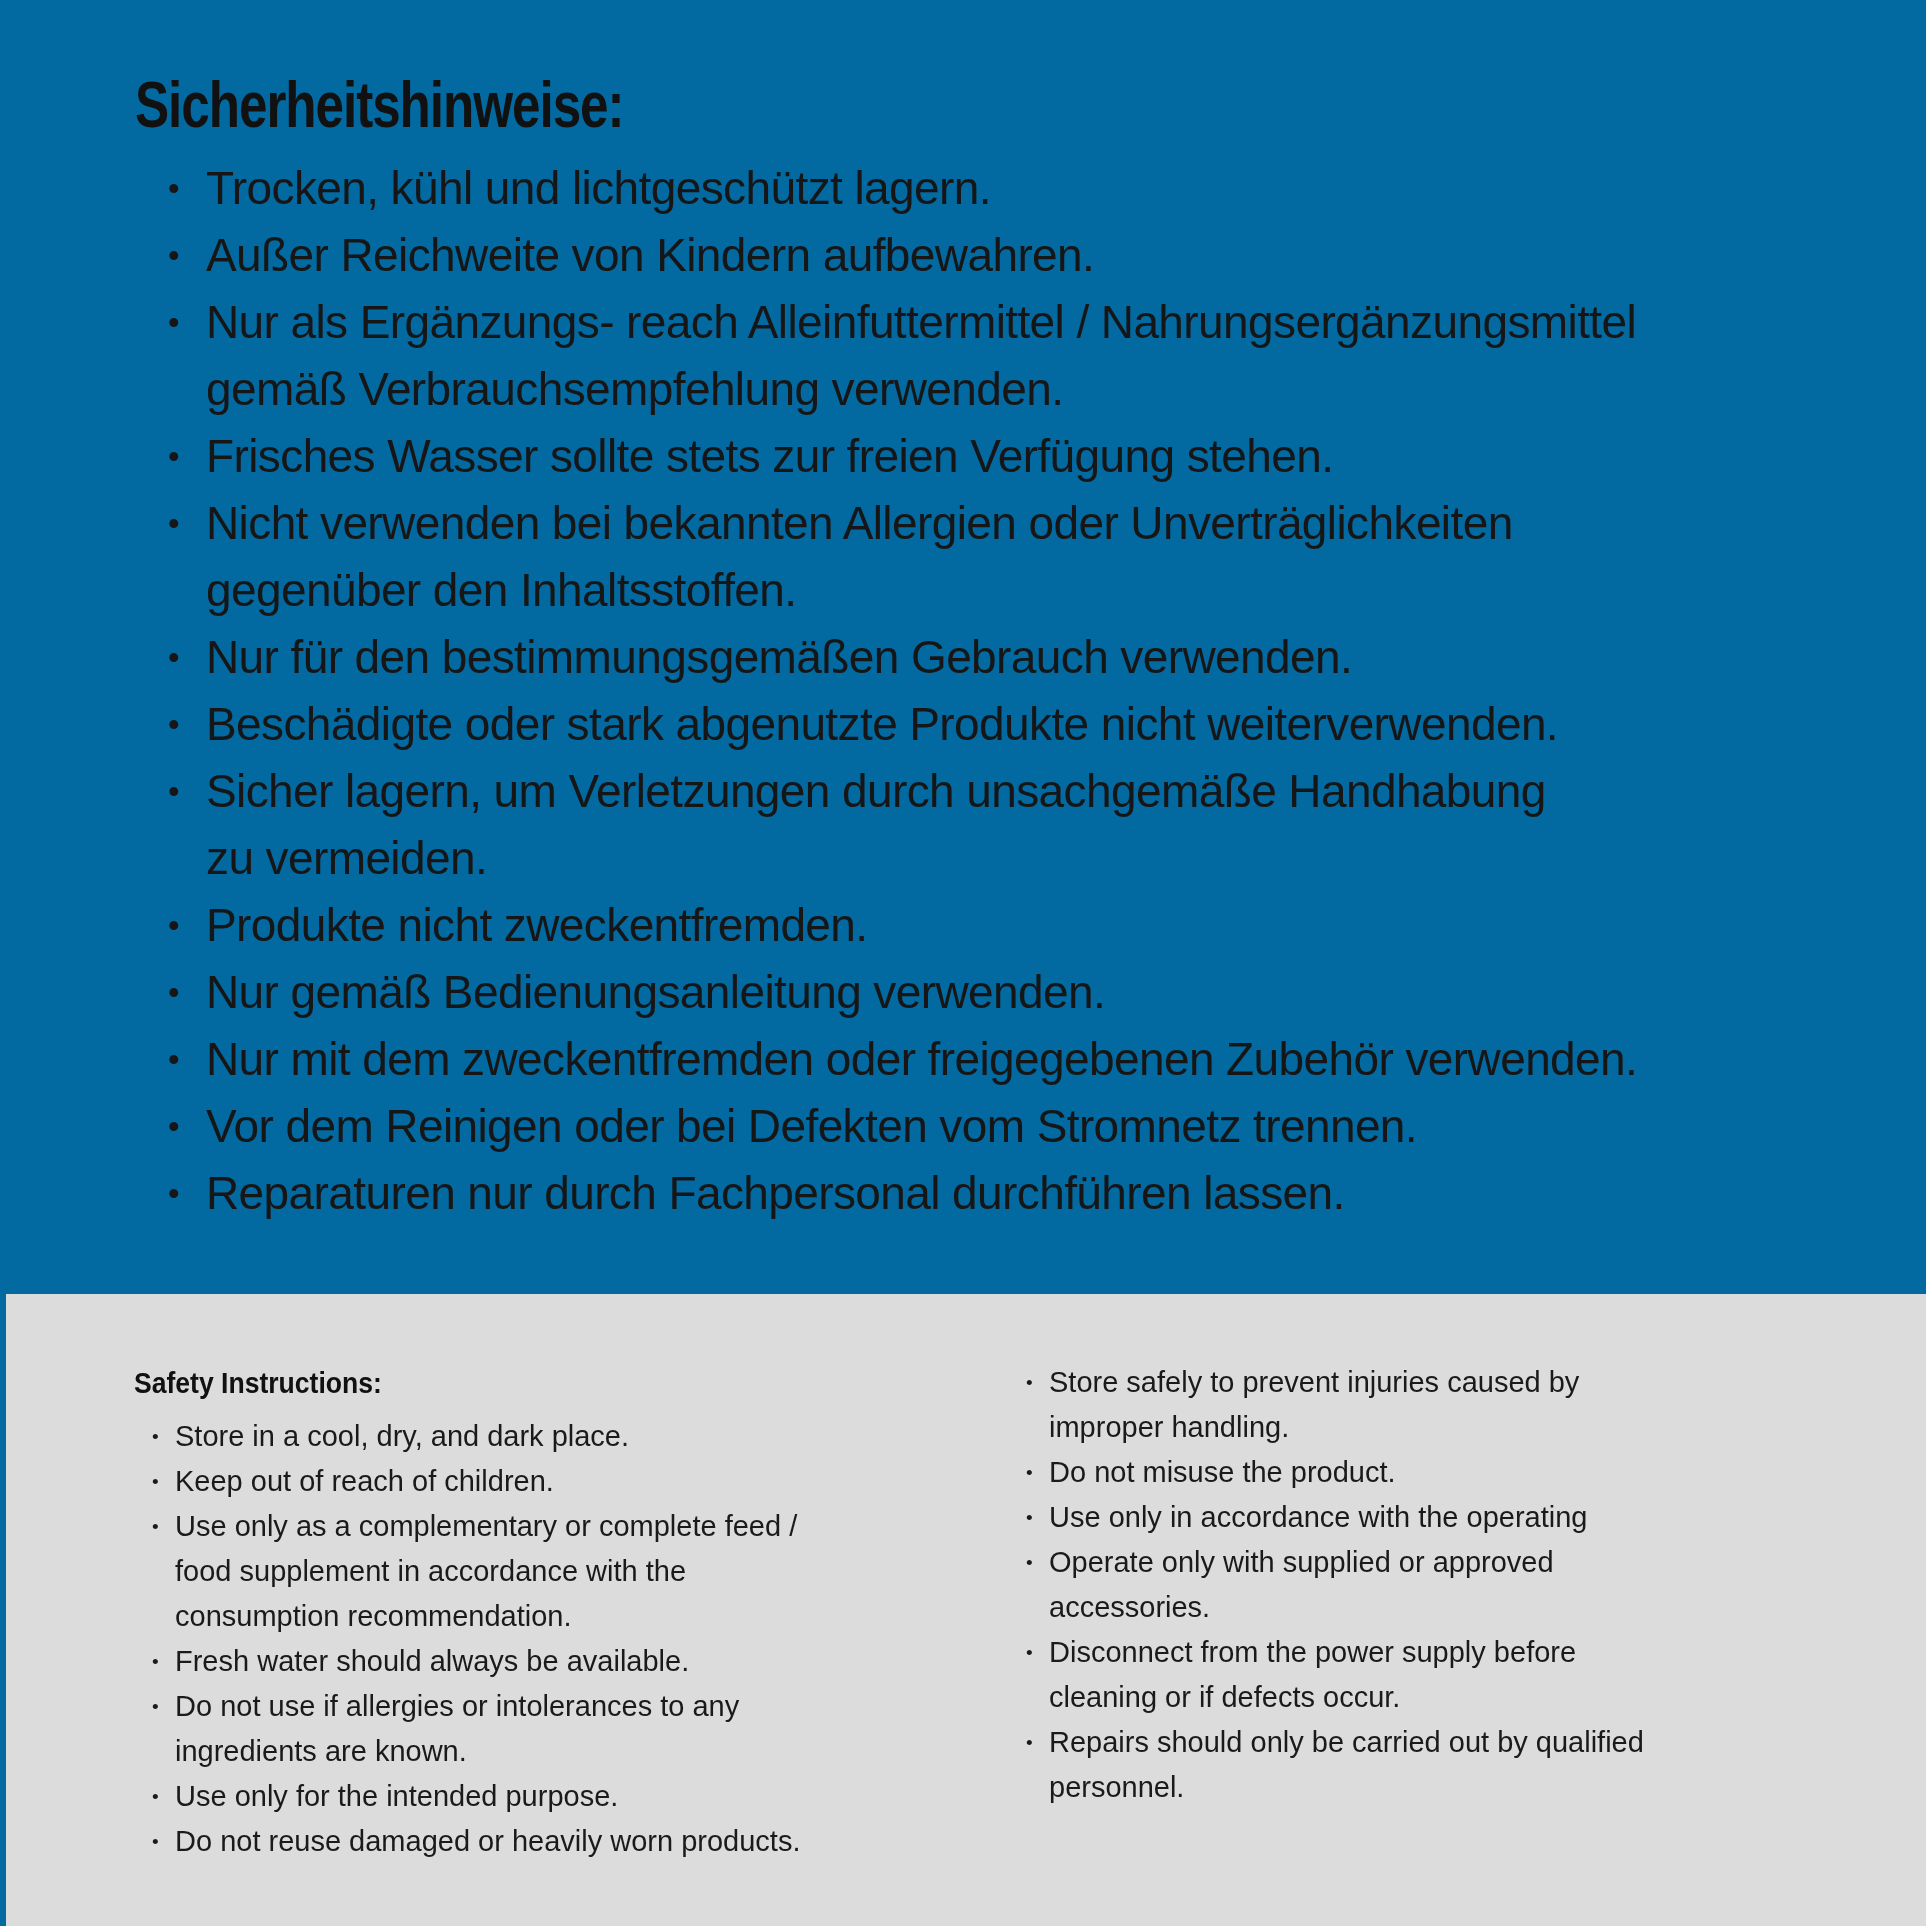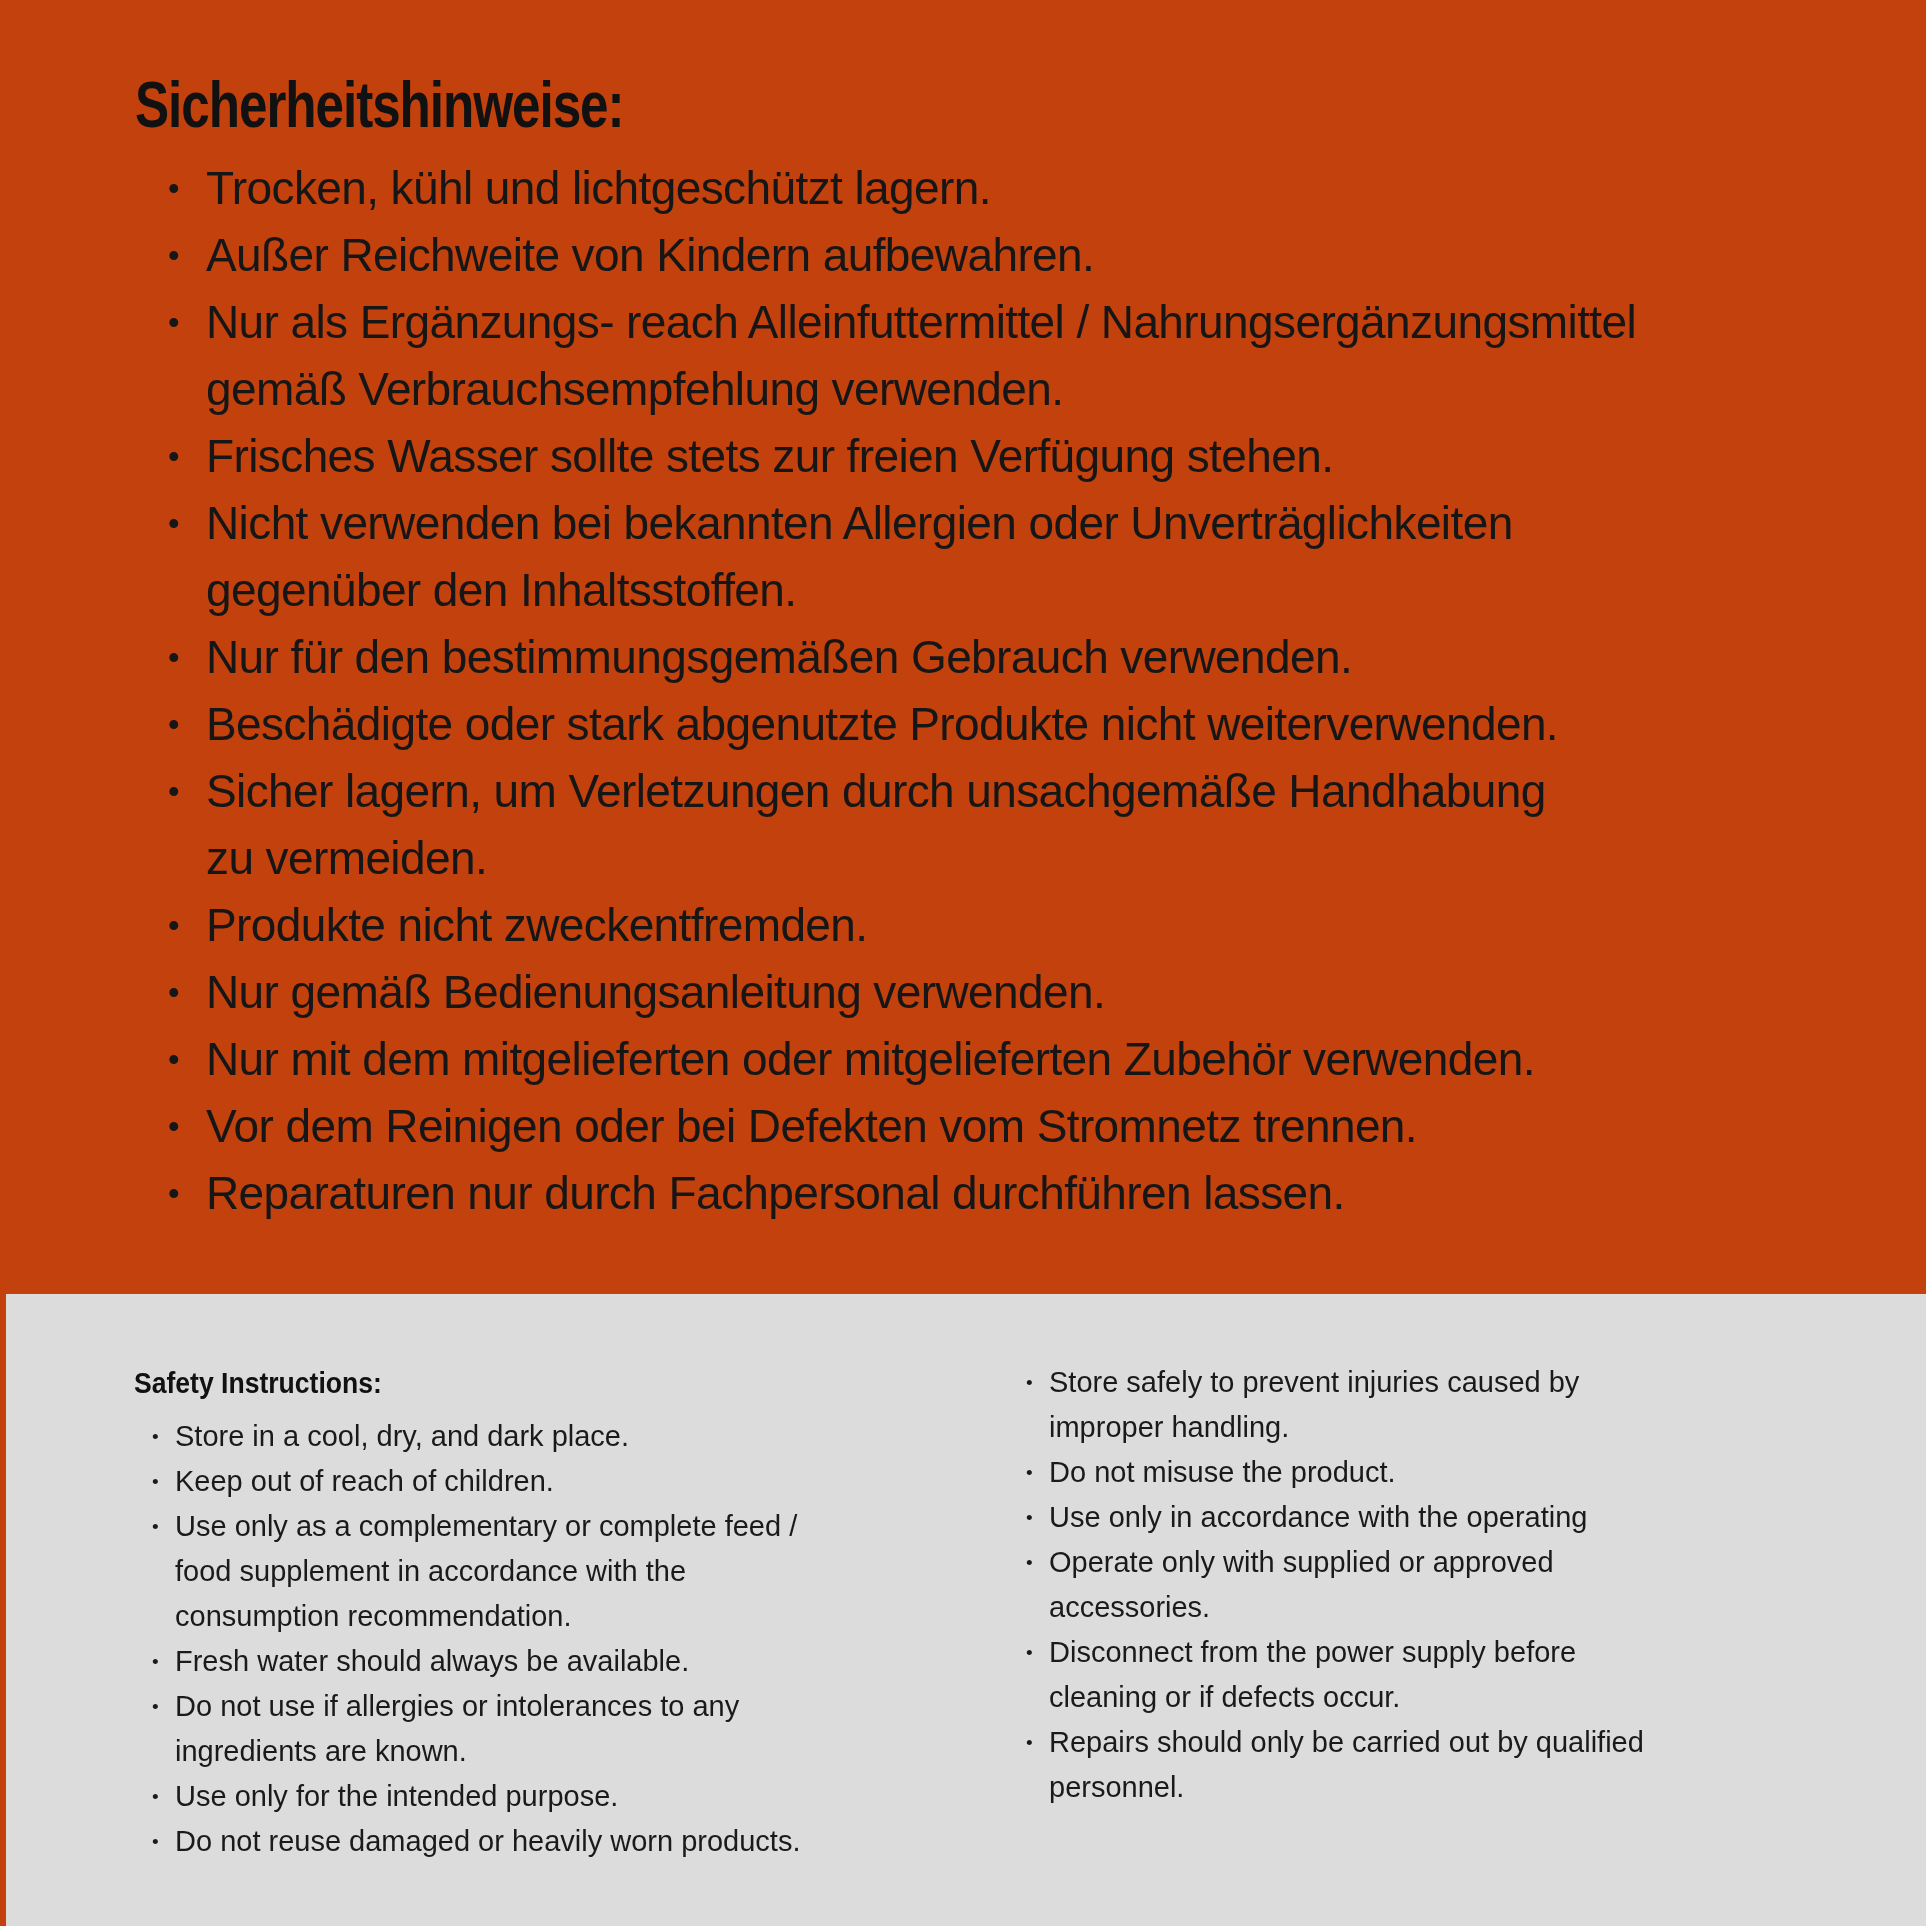--- a/index.html
+++ b/index.html
@@ -2,21 +2,21 @@
 <html style="font-size:10.3px"><head>
 <meta charset="utf-8">
 <style>
   html,body{margin:0;padding:0;}
   body{
     width:1926px;height:1926px;
     background:#ffffff;
     font-family:"Liberation Sans",sans-serif;
     color:#161616;
   }
-  .page{position:relative;width:1926px;height:1926px;overflow:hidden;background:#c2410c;}
+  .page{position:relative;width:1926px;height:1926px;overflow:hidden;background:#0369a1;}
 
   
   .de{position:absolute;left:135px;top:64px;right:64px;}
   .de-title{
     margin:0;
     font-size:64px;font-weight:700;color:#111111;
     letter-spacing:-1.3px;line-height:83px;white-space:nowrap;
     transform:scaleX(0.80);transform-origin:0 0;
   }
   .de ul{
@@ -118,21 +118,21 @@
         </li>
         <li>
           <span class="dot">•</span>
           <div class="txt">
             <span class="line">Nur gemäß Bedienungsanleitung verwenden.</span>
           </div>
         </li>
         <li>
           <span class="dot">•</span>
           <div class="txt">
-            <span class="line">Nur mit dem mitgelieferten oder mitgelieferten Zubehör verwenden.</span>
+            <span class="line">Nur mit dem zweckentfremden oder freigegebenen Zubehör verwenden.</span>
           </div>
         </li>
         <li>
           <span class="dot">•</span>
           <div class="txt">
             <span class="line">Vor dem Reinigen oder bei Defekten vom Stromnetz trennen.</span>
           </div>
         </li>
         <li>
           <span class="dot">•</span>

